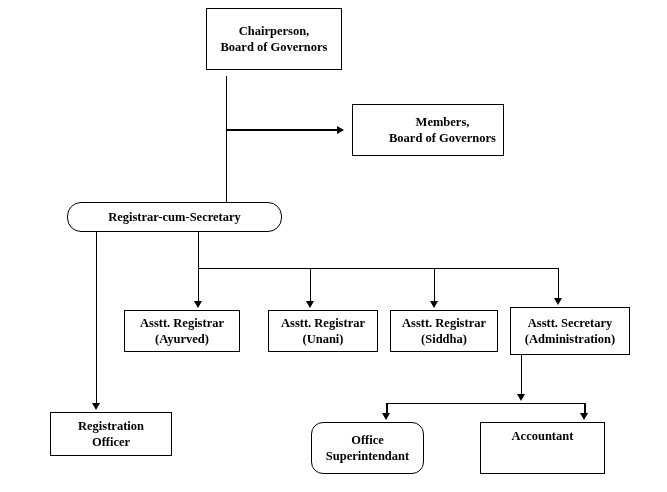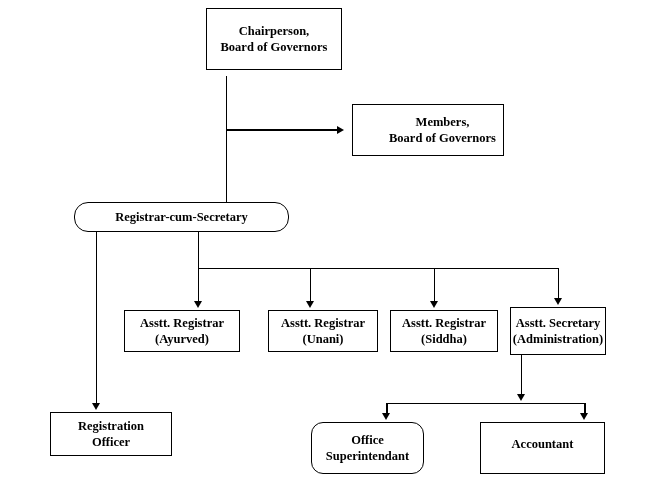--- a/index.html
+++ b/index.html
@@ -25,21 +25,21 @@
     justify-content: center;
     text-align: center;
     font-weight: bold;
     font-size: 12.5px;
     line-height: 1.28;
     color: #000000;
     padding: 0 4px;
   }
   .node.align-top {
     align-items: flex-start;
-    padding-top: 13px;
+    padding-top: 5px;
   }
   .node-label {
     display: block;
     white-space: pre-line;
   }
   .conn {
     position: absolute;
     background: #000000;
   }
   .conn-v { width: 1.5px; }
@@ -101,40 +101,40 @@
   <div class="node" style="left:167px; top:8px; width:136px; height:62px;margin-left:39px;">
     <span class="node-label">Chairperson,
 Board of Governors</span>
   </div>
 
   <div class="node" style="left:352px; top:104px; width:152px; height:52px;padding-left:33px;">
     <span class="node-label">Members,
 Board of Governors</span>
   </div>
 
-  <div class="node" style="left:74px; top:202px; width:215px; height:30px;border-radius:14px;">
+  <div class="node" style="left:67px; top:202px; width:215px; height:30px;border-radius:14px;">
     <span class="node-label">Registrar-cum-Secretary</span>
   </div>
 
   <div class="node" style="left:124px; top:310px; width:116px; height:42px;">
     <span class="node-label">Asstt. Registrar
 (Ayurved)</span>
   </div>
 
   <div class="node" style="left:268px; top:310px; width:110px; height:42px;">
     <span class="node-label">Asstt. Registrar
 (Unani)</span>
   </div>
 
   <div class="node" style="left:390px; top:310px; width:108px; height:42px;">
     <span class="node-label">Asstt. Registrar
 (Siddha)</span>
   </div>
 
-  <div class="node" style="left:510px; top:307px; width:96px; height:48px;">
+  <div class="node" style="left:510px; top:307px; width:120px; height:48px;">
     <span class="node-label">Asstt. Secretary
 (Administration)</span>
   </div>
 
   <div class="node" style="left:50px; top:412px; width:122px; height:44px;">
     <span class="node-label">Registration
 Officer</span>
   </div>
 
   <div class="node" style="left:311px; top:422px; width:113px; height:52px;border-radius:12px;">

